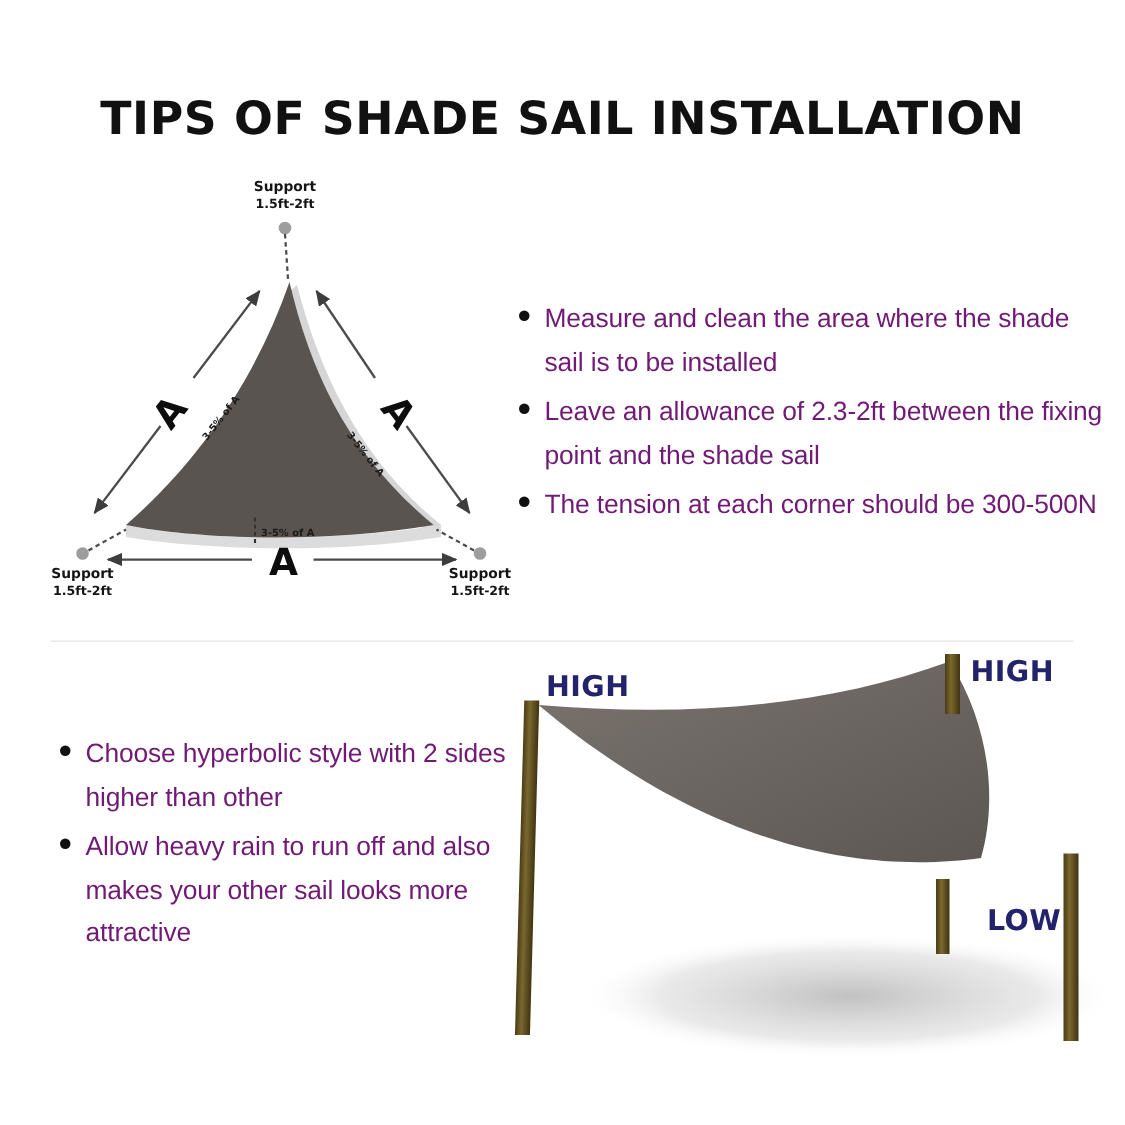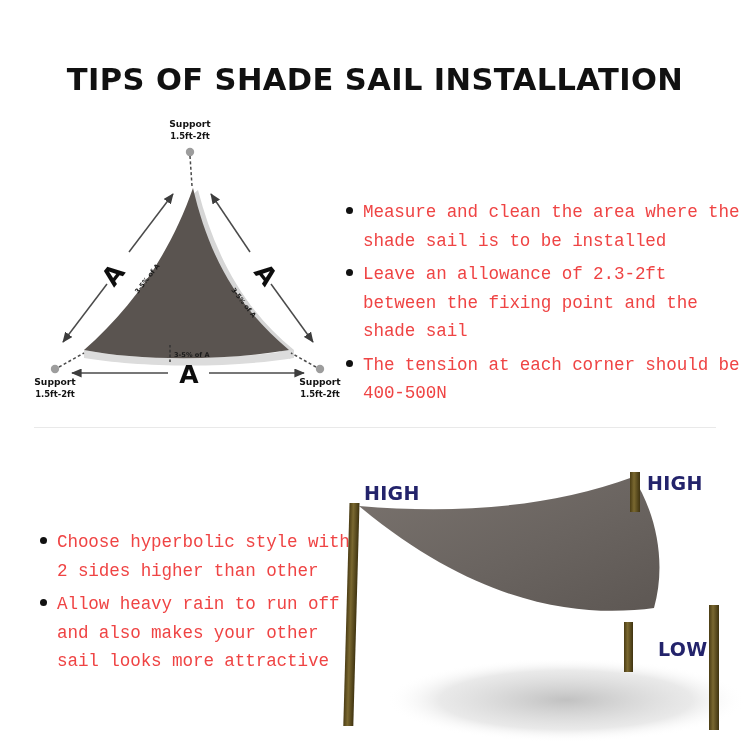--- a/index.html
+++ b/index.html
@@ -39,32 +39,32 @@
     width: 682px;
     height: 1px;
     background: #e9e9e9;
   }
 
   
   .diagram {
     position: absolute;
   }
   #triangle-diagram { left: 28px; top: 112px; width: 330px; height: 300px; }
-  #hyperbolic-diagram { left: 336px; top: 450px; width: 414px; height: 300px; }
+  #hyperbolic-diagram { left: 336px; top: 414px; width: 414px; height: 300px; }
 
   .diagram svg { display: block; width: 100%; height: 100%; overflow: visible; }
 
   
   .bullets {
     position: absolute;
-    font-family: Liberation Mono, monospace;
-    color: #ef4444;
+    font-family: Liberation Sans, sans-serif;
+    color: #701a75;
   }
   #bullets-top { left: 346px; top: 198px; width: 396px; font-size: 17.6px; }
-  #bullets-bottom { left: 40px; top: 528px; width: 310px; font-size: 17.6px; }
+  #bullets-bottom { left: 40px; top: 488px; width: 310px; font-size: 17.6px; }
 
   .bullet-row {
     display: flex;
     align-items: flex-start;
     margin-bottom: 5px;
   }
   .bullet-dot {
     flex: 0 0 auto;
     width: 7px;
     height: 7px;
@@ -204,21 +204,21 @@
       <span class="bullet-text">Measure and clean the area where the shade sail is to be installed</span>
     </div>
 
     <div class="bullet-row">
       <span class="bullet-dot"></span>
       <span class="bullet-text">Leave an allowance of 2.3-2ft between the fixing point and the shade sail</span>
     </div>
 
     <div class="bullet-row">
       <span class="bullet-dot"></span>
-      <span class="bullet-text">The tension at each corner should be 400-500N</span>
+      <span class="bullet-text">The tension at each corner should be 300-500N</span>
     </div>
   </div>
 
   <div class="bullets" id="bullets-bottom">
 
     <div class="bullet-row">
       <span class="bullet-dot"></span>
       <span class="bullet-text">Choose hyperbolic style with 2 sides higher than other</span>
     </div>
 

